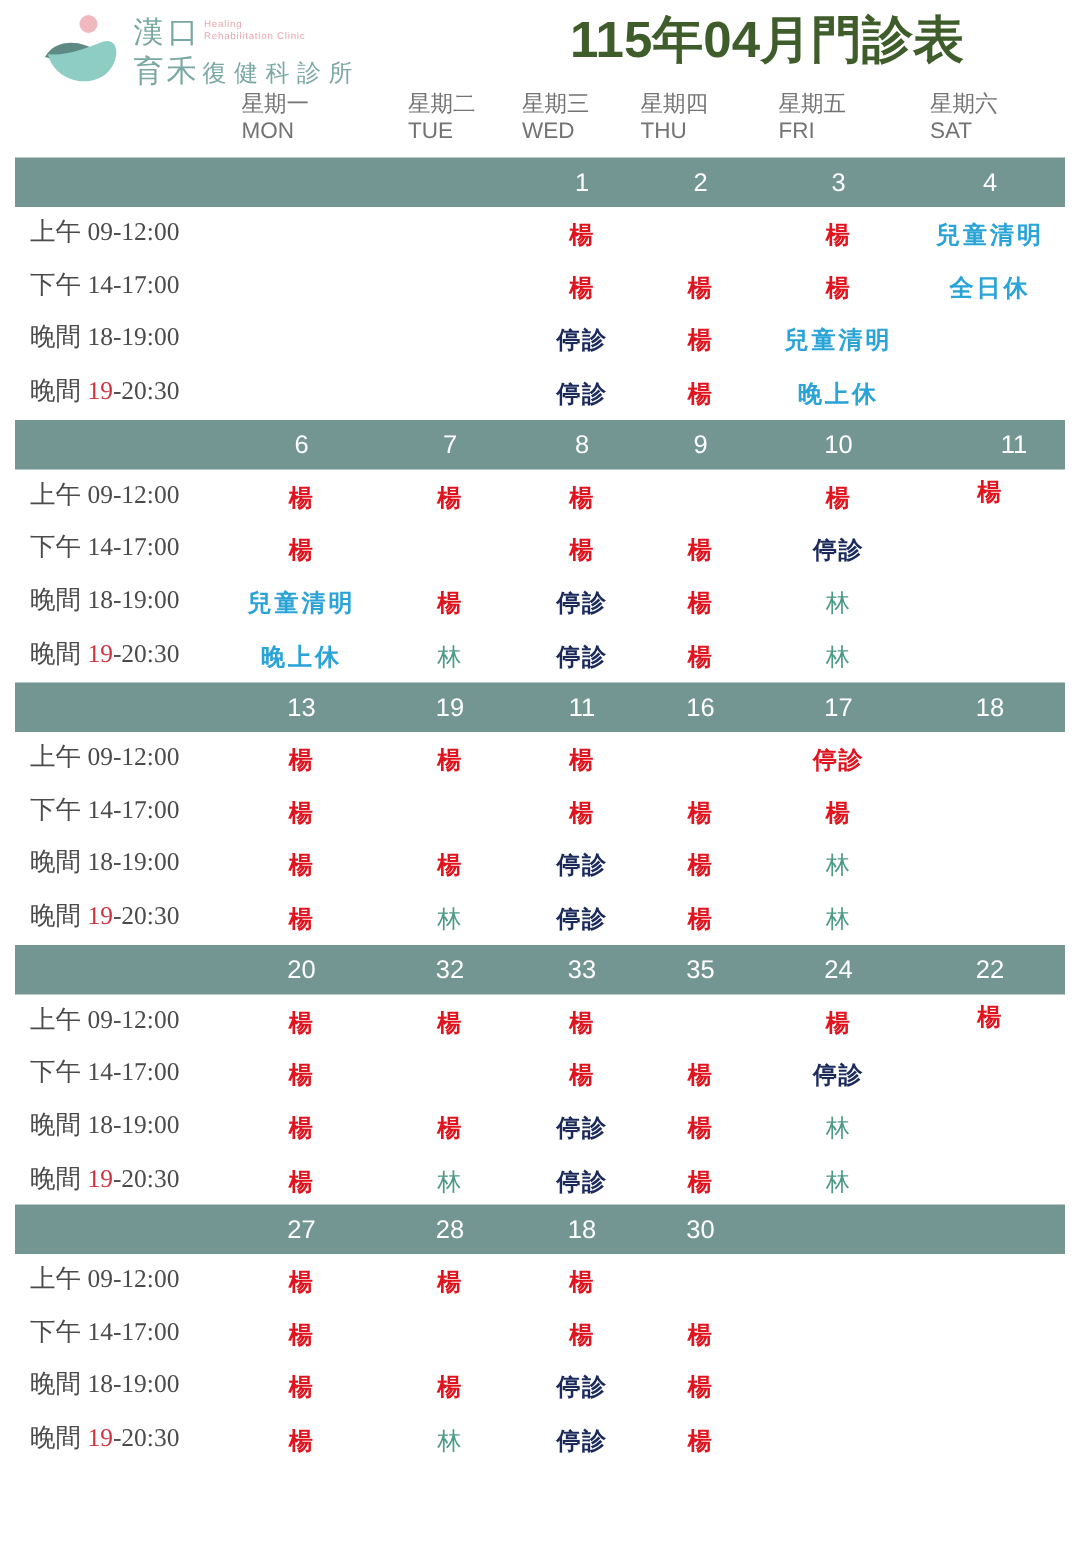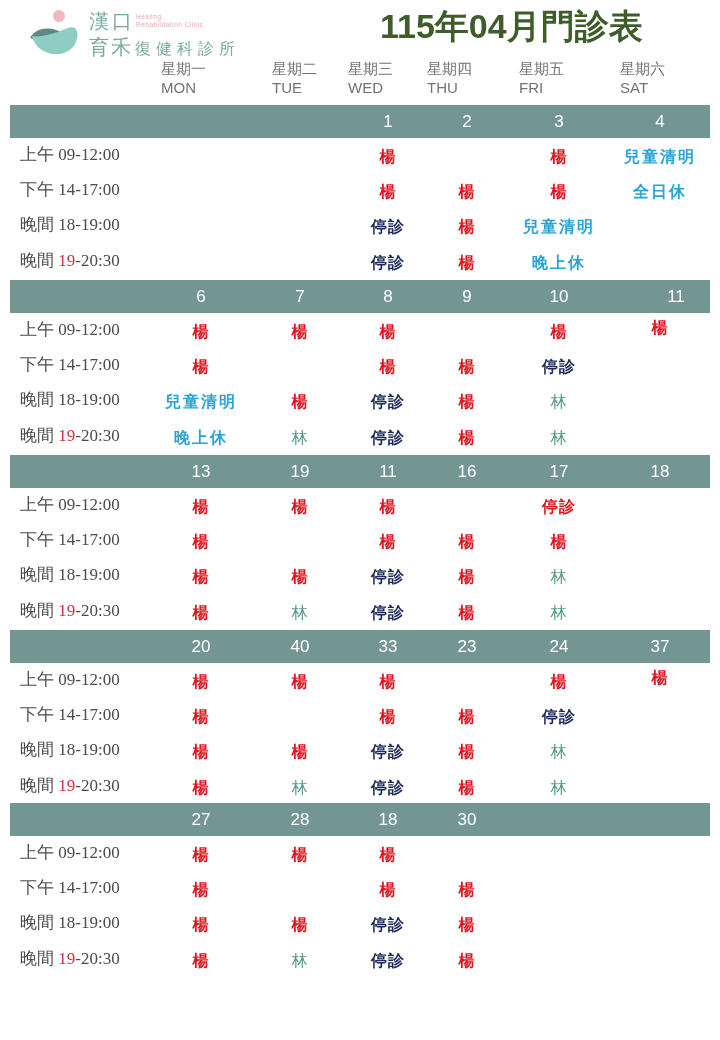--- a/index.html
+++ b/index.html
@@ -161,25 +161,25 @@
       <div class="cell c-lin" style="left:494px; top:112px">林</div>
       <div class="cell c-yang" style="left:136px; top:148px">楊</div>
       <div class="cell c-lin" style="left:235px; top:148px">林</div>
       <div class="cell c-stop" style="left:323px; top:148px">停診</div>
       <div class="cell c-yang" style="left:402px; top:148px">楊</div>
       <div class="cell c-lin" style="left:494px; top:148px">林</div>
     </div>
     <div class="week" style="top: 630px;">
       <div class="band"></div>
       <div class="date" style="left:161px">20</div>
-      <div class="date" style="left:260px">40</div>
+      <div class="date" style="left:260px">32</div>
       <div class="date" style="left:348px">33</div>
-      <div class="date" style="left:427px">23</div>
+      <div class="date" style="left:427px">35</div>
       <div class="date" style="left:519px">24</div>
-      <div class="date" style="left:620px">37</div>
+      <div class="date" style="left:620px">22</div>
       <div class="slot-label" style="top:40px"><span>上午 </span><span class="hl"></span><span>09-12:00</span></div>
       <div class="slot-label" style="top:75px"><span>下午 </span><span class="hl"></span><span>14-17:00</span></div>
       <div class="slot-label" style="top:110px"><span>晚間 </span><span class="hl"></span><span>18-19:00</span></div>
       <div class="slot-label" style="top:146px"><span>晚間 </span><span class="hl">19</span><span>-20:30</span></div>
       <div class="cell c-yang" style="left:136px; top:42px">楊</div>
       <div class="cell c-yang" style="left:235px; top:42px">楊</div>
       <div class="cell c-yang" style="left:323px; top:42px">楊</div>
       <div class="cell c-yang" style="left:494px; top:42px">楊</div>
       <div class="cell c-yang" style="left:595px; top:38px">楊</div>
       <div class="cell c-yang" style="left:136px; top:77px">楊</div>

